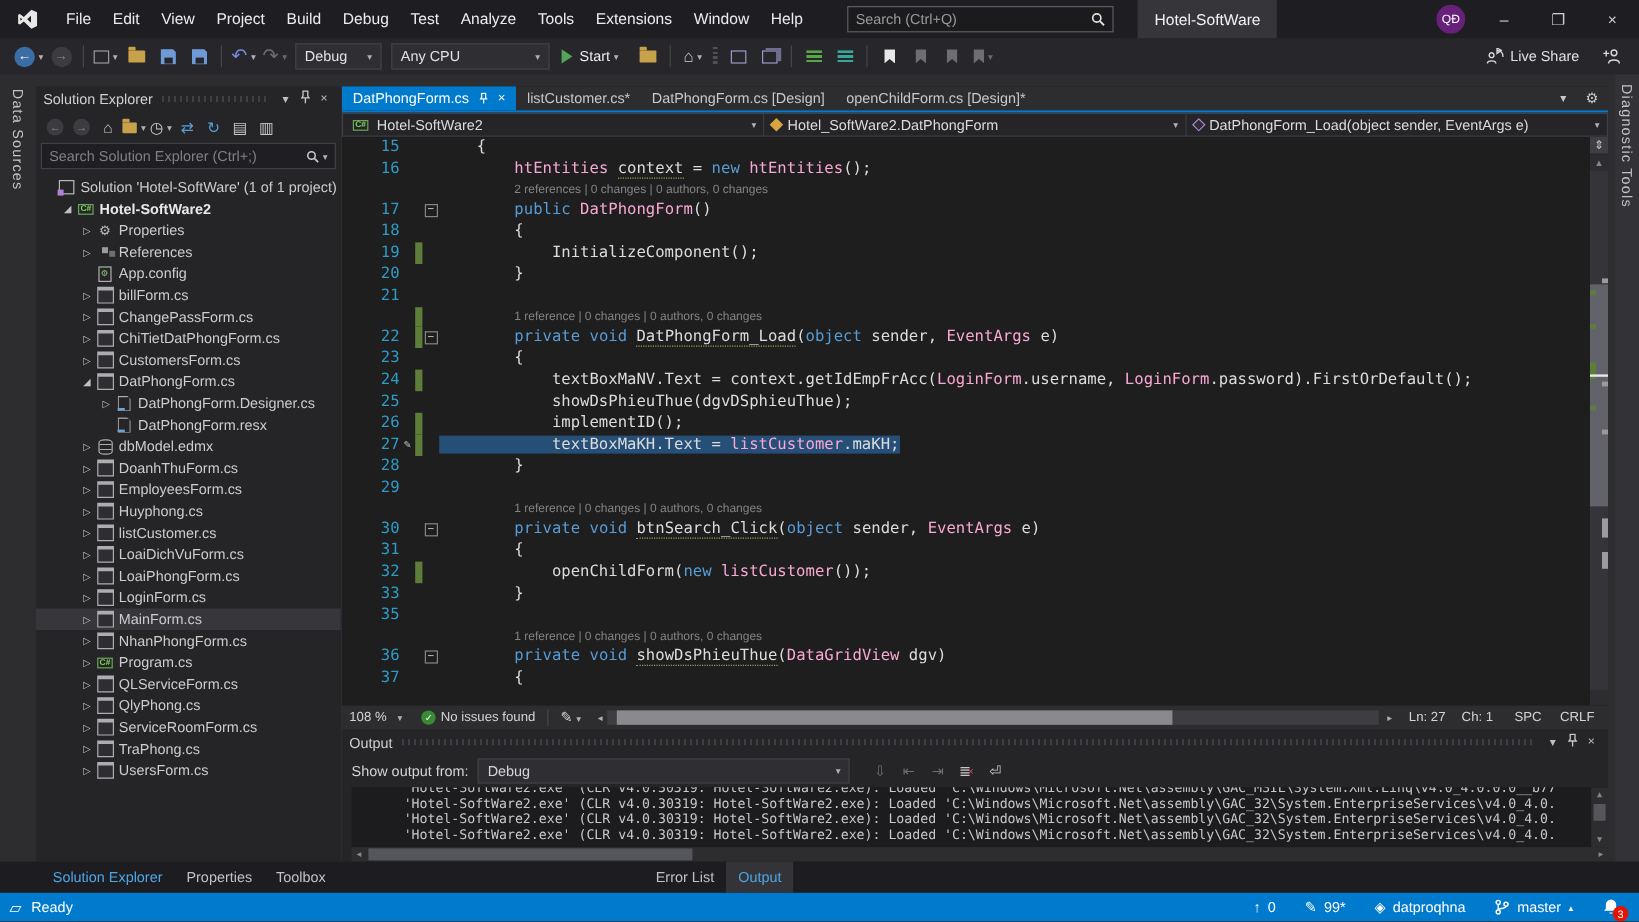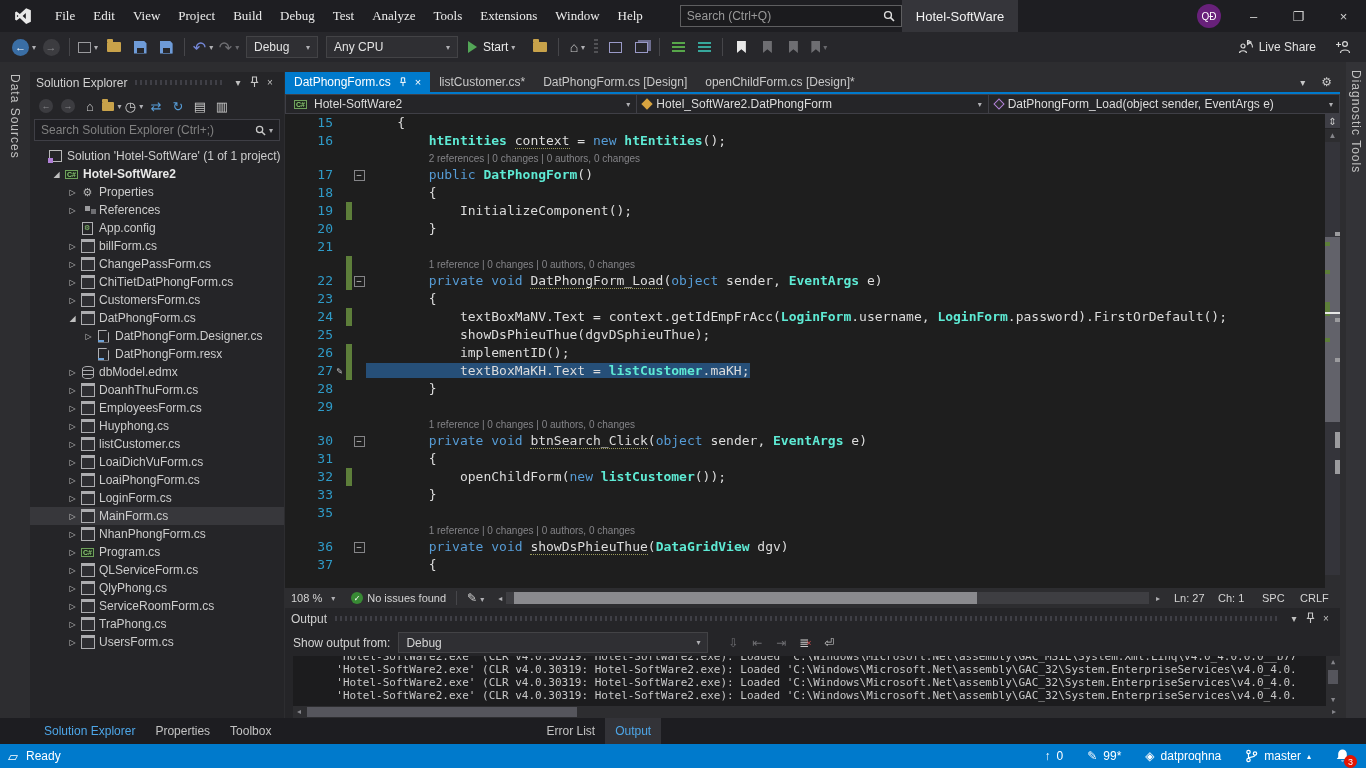--- a/index.html
+++ b/index.html
@@ -5,25 +5,25 @@
   * { margin:0; padding:0; box-sizing:border-box; }
   html,body { width:1366px; height:768px; overflow:hidden; background:#2D2D30;
     font-family:"Liberation Sans", sans-serif; font-size:12px; color:#CCCCCC; }
   .abs { position:absolute; }
   #stage { position:relative; width:1366px; height:768px; background:#2D2D30; }
 
   
   #titlebar { left:0; top:0; width:1366px; height:32px; background:#1E1E22; display:flex; align-items:center; }
   .vslogo { width:46px; height:32px; display:flex; align-items:center; justify-content:center; }
   .menus { display:flex; height:32px; align-items:center; }
-  .menu-item { padding:0 9px; height:32px; line-height:32px; color:#ECECEC; font-size:13px; cursor:default;font-family:Liberation Serif, serif; }
+  .menu-item { padding:0 9px; height:32px; line-height:32px; color:#ECECEC; font-size:13px; cursor:default; }
   .tb-search { margin-left:28px; width:222px; height:22px; background:#1B1B1E; border:1px solid #5E5E60;
     display:flex; align-items:center; padding:0 6px; color:#9A9A9A; font-size:12px; }
   .tb-search .sp { flex:1; }
-  .tb-title { height:32px; display:flex; align-items:center; padding:0 14px;
+  .tb-title { margin-left:20px; height:32px; display:flex; align-items:center; padding:0 14px;
     background:#35353A; color:#F2F2F2; font-size:13px; }
   .tb-right { margin-left:auto; display:flex; align-items:center; height:32px; }
   .avatar { width:24px; height:24px; border-radius:50%; background:#68217A; color:#fff; font-size:10px;
     display:flex; align-items:center; justify-content:center; margin-right:10px; }
   .winbtn { width:45px; height:32px; display:flex; align-items:center; justify-content:center; color:#D0D0D0; font-size:13px; }
 
   
   #toolbar { left:0; top:32px; width:1366px; height:30px; background:#27272B; display:flex; align-items:center; padding-left:10px; }
   .tbi { height:22px; min-width:22px; display:flex; align-items:center; justify-content:center; margin:0 2px; color:#C8C8C8; font-size:14px; }
   .tbi.dim { color:#6E6E72; }
@@ -113,21 +113,21 @@
   .crow { display:flex; height:18px; line-height:18px; align-items:stretch; }
   .crow.cl { height:16px; line-height:16px; }
   .lineno { width:40px; text-align:right; color:#2F9BC8; flex:none; }
   .glyphcol { width:13px; flex:none; color:#C8C8C8; font-size:10px; line-height:18px; text-align:center; }
   .chgcol { width:6px; flex:none; }
   .chgcol.on { background:#5D7E3A; }
   .foldcol { width:14px; flex:none; display:flex; align-items:center; justify-content:center; }
   .foldbox { width:11px; height:11px; border:1px solid #858588; color:#C8C8C8; font-size:9px; line-height:9px; text-align:center; background:#1E1E1E; }
   .codepre { white-space:pre; color:#DCDCDC; }
   .tok-k { color:#569CD6; }
-  .tok-t { color:#5eead4;font-weight:bold; }
+  .tok-t { color:#f9a8d4; }
   .tok-p { color:#DCDCDC; }
   .tok-d { color:#DCDCDC; border-bottom:1px dotted #9A9A5A; }
   .linesel { background:#264F78; }
   .cl-text { font-family:"Liberation Sans", sans-serif; font-size:10px; color:#848488; }
 
   
   #escroll { width:15px; flex:none; background:#2D2D30; position:relative; }
   .sb-split { height:15px; background:#3E3E45; color:#C8C8C8; font-size:10px; text-align:center; line-height:15px; border-bottom:1px solid #252528; }
   .sb-arrow { height:13px; color:#85858A; font-size:8px; text-align:center; line-height:13px; }
   #esb-track { position:absolute; top:28px; bottom:13px; left:0; right:0; background:#34343A; }

